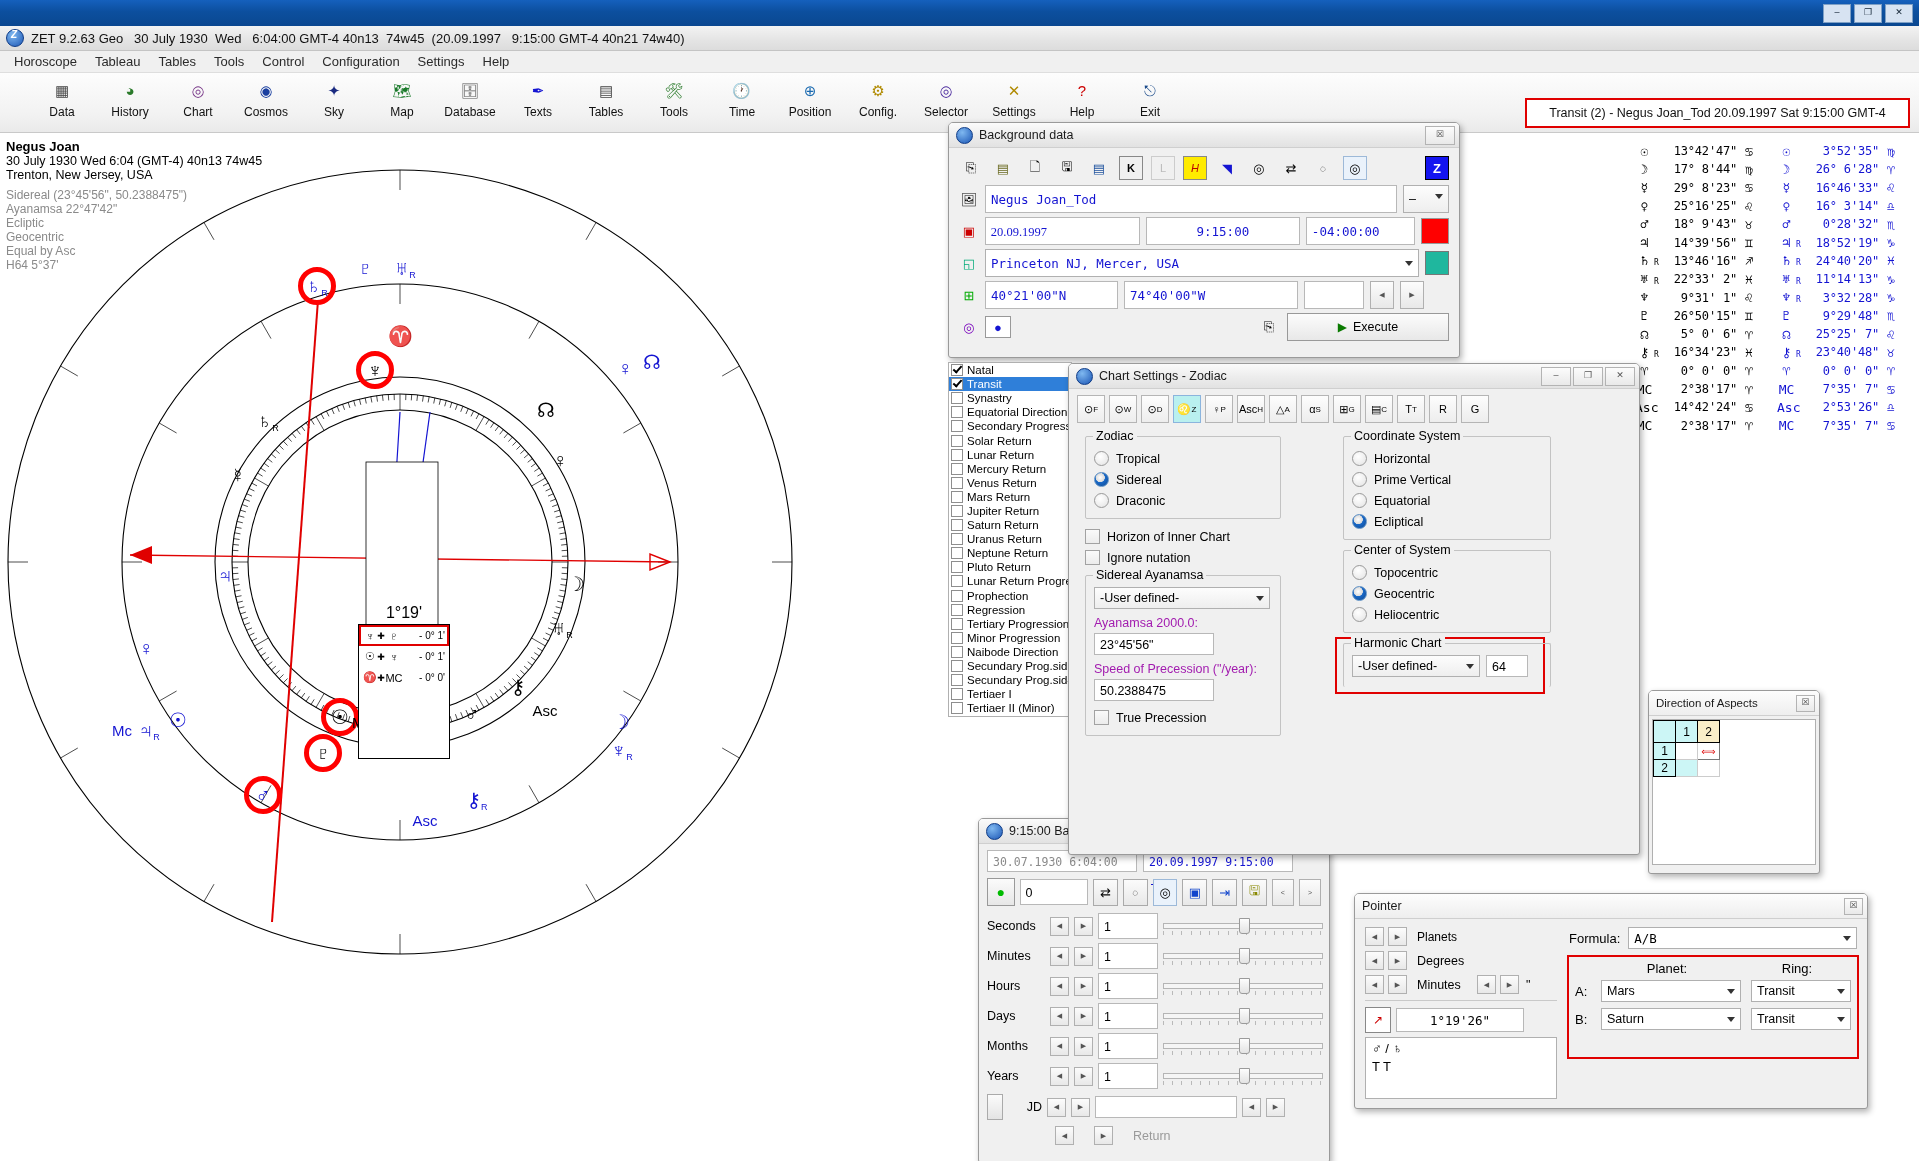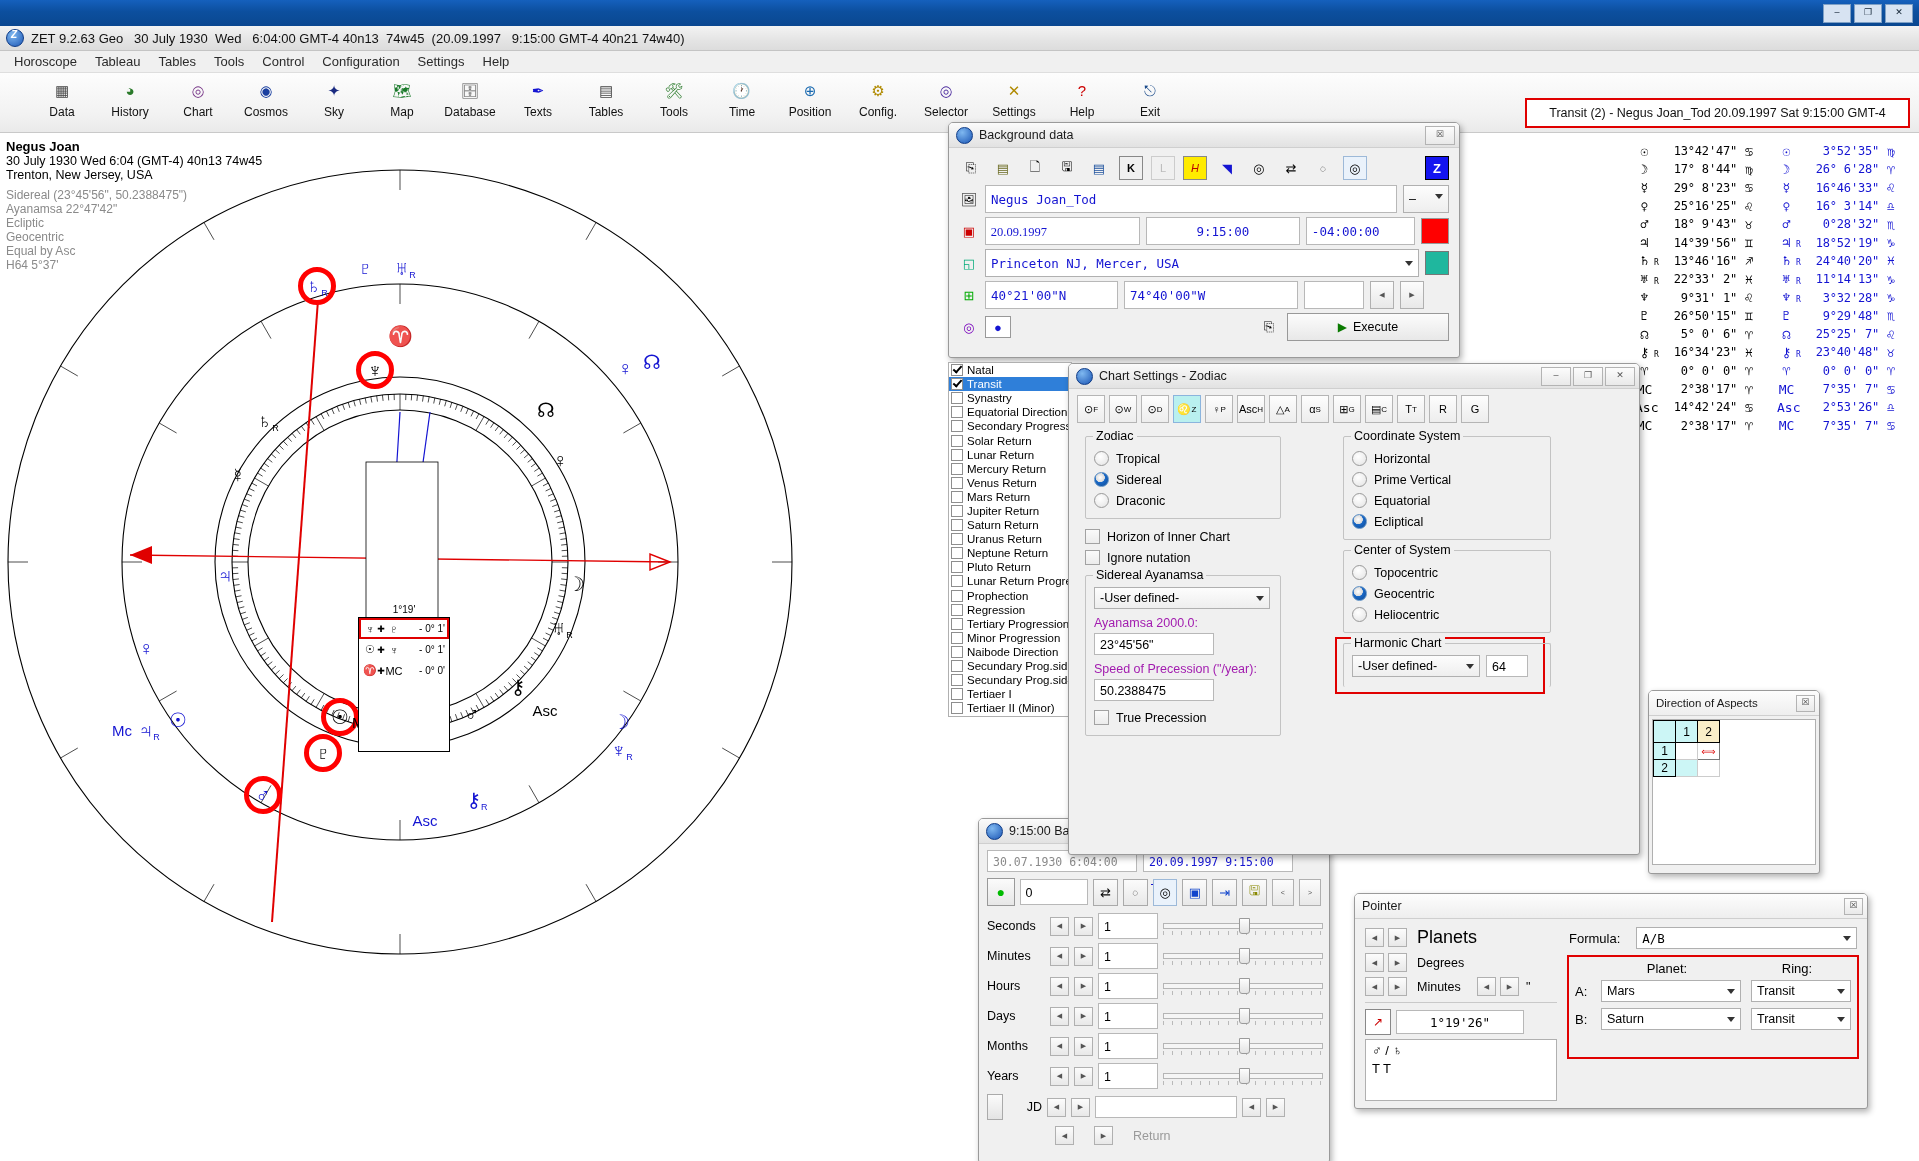--- a/index.html
+++ b/index.html
@@ -559,21 +559,21 @@
         <span>⚷</span>
         <span style="font-size:9px;align-self:flex-end;margin-bottom:2px">R</span>
       </div>
       <div style="position: absolute; left: 411px; top: 656px; width: 28px; height: 28px; display: flex; align-items: center; justify-content: center; font-size: 15px; color: rgb(20, 20, 210);">
         <span>Asc</span>
       </div>
     </div>
 </div>
 
 <div id="chart-tooltip" style="position:absolute;left:358px;top:604px;width:92px;z-index:6;">
-  <div style="text-align:center;font-size:10px;margin-bottom:2px;">1°19'</div>
+  <div style="text-align:center;font-size:16px;margin-bottom:2px;">1°19'</div>
   <div style="background:#fff;border:1px solid #000;">
     <div id="tooltip-lines">
         <div style="display: flex; align-items: center; font-size: 11px; height: 17px; padding: 0px 2px; border: 2px solid rgb(224, 0, 0);">
           <span style="width:14px;text-align:center">♆</span>
           <span style="width:8px;text-align:center;font-size:9px">✚</span>
           <span style="width:18px;text-align:center">♇</span>
           <span style="flex:1;text-align:right;font-size:10px">- 0° 1'</span>
         </div>
         <div style="display: flex; align-items: center; font-size: 11px; height: 17px; padding: 0px 2px; border: 2px solid transparent;">
           <span style="width:14px;text-align:center">☉</span>
@@ -1423,21 +1423,21 @@
     <span>Pointer</span>
     <div class="sp"></div>
     <div class="wb" style="width:17px;height:15px;line-height:13px">☒</div>
   </div>
   <div style="padding:8px 10px;display:flex;">
 
     <div style="width:196px;">
       <div style="display:flex;align-items:center;gap:4px;margin-bottom:5px;">
         <div class="spin">◀</div>
         <div class="spin">▶</div>
-        <div style="font-size:18px;margin-left:6px">Planets</div>
+        <div style="font-size:12px;margin-left:6px">Planets</div>
       </div>
       <div style="display:flex;align-items:center;gap:4px;margin-bottom:5px;">
         <div class="spin">◀</div>
         <div class="spin">▶</div>
         <div style="font-size:12.5px;margin-left:6px">Degrees</div>
       </div>
       <div style="display:flex;align-items:center;gap:4px;margin-bottom:6px;">
         <div class="spin">◀</div>
         <div class="spin">▶</div>
         <div style="font-size:12.5px;margin-left:6px;width:56px">Minutes</div>
@@ -1450,21 +1450,21 @@
         <div style="width:24px;height:24px;border:1px solid #888;background:#fff;display:flex;align-items:center;justify-content:center;color:#c00;font-size:12px">↗</div>
         <div class="fld" style="width:128px;height:24px;line-height:24px;text-align:center;color:#000">1°19'26"</div>
       </div>
       <div style="border:1px solid #b0b0b0;background:#fff;height:54px;padding:3px 6px;font-size:13px;">
         <div>♂ / ♄</div>
         <div style="font-size:13px;margin-top:3px">T   T</div>
       </div>
     </div>
 
     <div style="flex:1;padding-left:12px;">
-      <div style="display:flex;align-items:center;gap:16px;margin-bottom:8px;">
+      <div style="display:flex;align-items:center;gap:8px;margin-bottom:8px;">
         <div style="font-size:13px">Formula:</div>
         <div class="combo white" style="flex:1;font-family:'DejaVu Sans Mono',monospace;">
           <span>A/B</span>
             <span class="ar"></span>
         </div>
       </div>
       <div style="position:relative;">
         <div class="redbox" style="position:absolute;left:-2px;top:-2px;right:-2px;height:100px;pointer-events:none"></div>
         <div style="display:flex;gap:10px;padding:4px 6px 0 28px;">
           <div style="width:140px;text-align:center;font-size:13px">Planet:</div>

